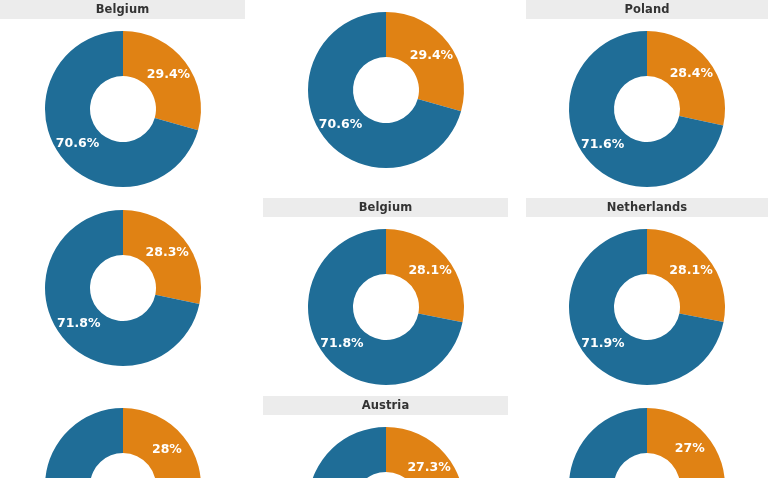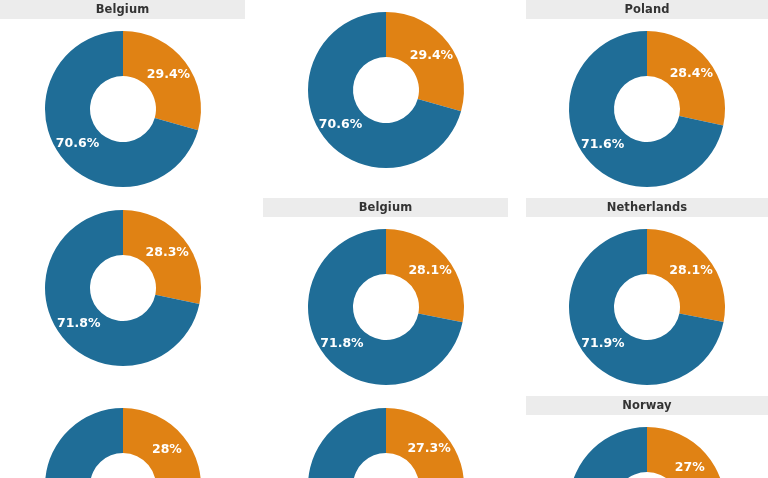--- a/index.html
+++ b/index.html
@@ -170,36 +170,36 @@
             <path d="M 90.00 12.00 A 78 78 0 0 1 166.62 104.62 L 122.42 96.18 A 33 33 0 0 0 90.00 57.00 Z" fill="#e08214"></path>
             <text x="133.92" y="53.67" class="slice-label">28%</text>
             <path d="M 166.62 104.62 A 78 78 0 1 1 90.00 12.00 L 90.00 57.00 A 33 33 0 1 0 122.42 96.18 Z" fill="#1f6d97"></path>
             <text x="46.08" y="126.33" class="slice-label">72%</text>
           </svg>
         </div>
       </div>
     </div>
     <div class="spacer"></div>
     <div class="panel">
+      <div class="panel-header">
+        <span class="panel-title">Austria</span>
+      </div>
       <div class="chart-area">
         <div class="donut-wrap">
           <svg class="donut" viewBox="0 0 180 180">
             <path d="M 90.00 12.00 A 78 78 0 0 1 167.19 101.23 L 122.66 94.75 A 33 33 0 0 0 90.00 57.00 Z" fill="#e08214"></path>
             <text x="133.11" y="52.71" class="slice-label">27.3%</text>
             <path d="M 167.19 101.23 A 78 78 0 1 1 90.00 12.00 L 90.00 57.00 A 33 33 0 1 0 122.66 94.75 Z" fill="#1f6d97"></path>
             <text x="46.89" y="127.29" class="slice-label">72.7%</text>
           </svg>
         </div>
       </div>
     </div>
     <div class="spacer"></div>
     <div class="panel last">
-      <div class="panel-header">
-        <span class="panel-title">Norway</span>
-      </div>
       <div class="chart-area">
         <div class="donut-wrap">
           <svg class="donut" viewBox="0 0 180 180">
             <path d="M 90.00 12.00 A 78 78 0 0 1 167.38 99.78 L 122.74 94.14 A 33 33 0 0 0 90.00 57.00 Z" fill="#e08214"></path>
             <text x="132.76" y="52.31" class="slice-label">27%</text>
             <path d="M 167.38 99.78 A 78 78 0 1 1 90.00 12.00 L 90.00 57.00 A 33 33 0 1 0 122.74 94.14 Z" fill="#1f6d97"></path>
             <text x="47.24" y="127.69" class="slice-label">73%</text>
           </svg>
         </div>
       </div>

